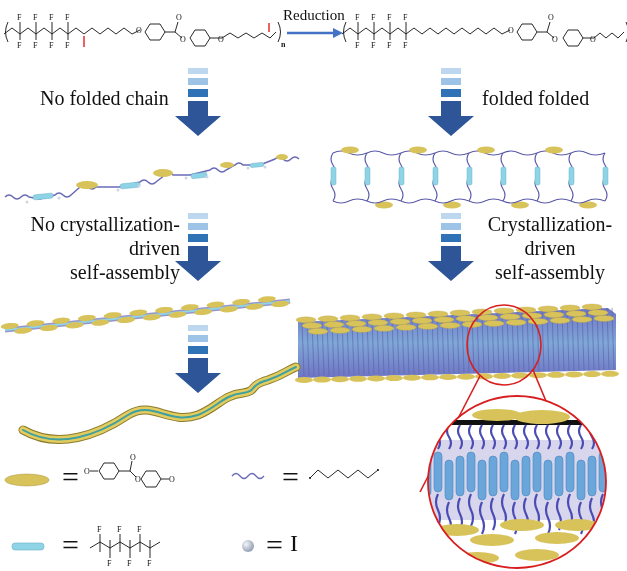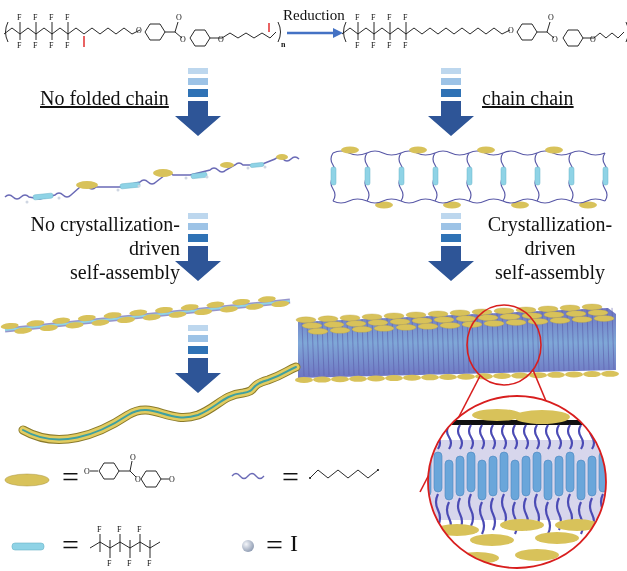--- a/index.html
+++ b/index.html
@@ -1,18 +1,18 @@
 <!DOCTYPE html>
 <html><head>
 <meta charset="utf-8">
 <style>
   html, body { margin:0; padding:0; background:#fff; }
   body { width:627px; height:571px; position:relative; overflow:hidden; font-family:"Liberation Serif", serif; color:#111; }
   .abs { position:absolute; }
-  .lbl { position:absolute; font-size:20px; line-height:24px; text-align:center; white-space:nowrap;text-decoration:underline; }
+  .lbl { position:absolute; font-size:20px; line-height:24px; text-align:center; white-space:nowrap; }
   svg { position:absolute; overflow:visible; }
   .chemtext { font-family:"Liberation Serif", serif; font-size:8px; fill:#111; }
   .eq { position:absolute; font-family:"Liberation Serif", serif; font-size:30px; line-height:30px; }
 </style>
 </head>
 <body>
 
 <svg width="300" height="60" style="left:0;top:0;">
   <g stroke="#111" stroke-width="0.9" fill="none">
 
@@ -119,21 +119,21 @@
   <polygon points="13,33 33,33 33,48 46,48 23,68 0,48 13,48" fill="#2e5597"></polygon>
 </svg>
 <svg width="50" height="80" style="left:175px;top:325px;">
   <rect x="13" y="0" width="20" height="6" fill="#bdd7ee"></rect>
   <rect x="13" y="10" width="20" height="7" fill="#9dc3e6"></rect>
   <rect x="13" y="21" width="20" height="8" fill="#2f72b5"></rect>
   <polygon points="13,33 33,33 33,48 46,48 23,68 0,48 13,48" fill="#2e5597"></polygon>
 </svg>
 
 <div class="lbl" style="left:40px;top:86px;">No folded chain</div>
-<div class="lbl" style="left:482px;top:86px;">chain chain</div>
+<div class="lbl" style="left:482px;top:86px;">folded folded</div>
 
 <div class="abs" style="left:20px;top:212px;width:160px;text-align:right;font-size:20px;line-height:24px;">
   <div>No crystallization-</div>
   <div>driven</div>
   <div>self-assembly</div>
 </div>
 <div class="abs" style="left:470px;top:212px;width:160px;text-align:center;font-size:20px;line-height:24px;">
   <div>Crystallization-</div>
   <div>driven</div>
   <div>self-assembly</div>

